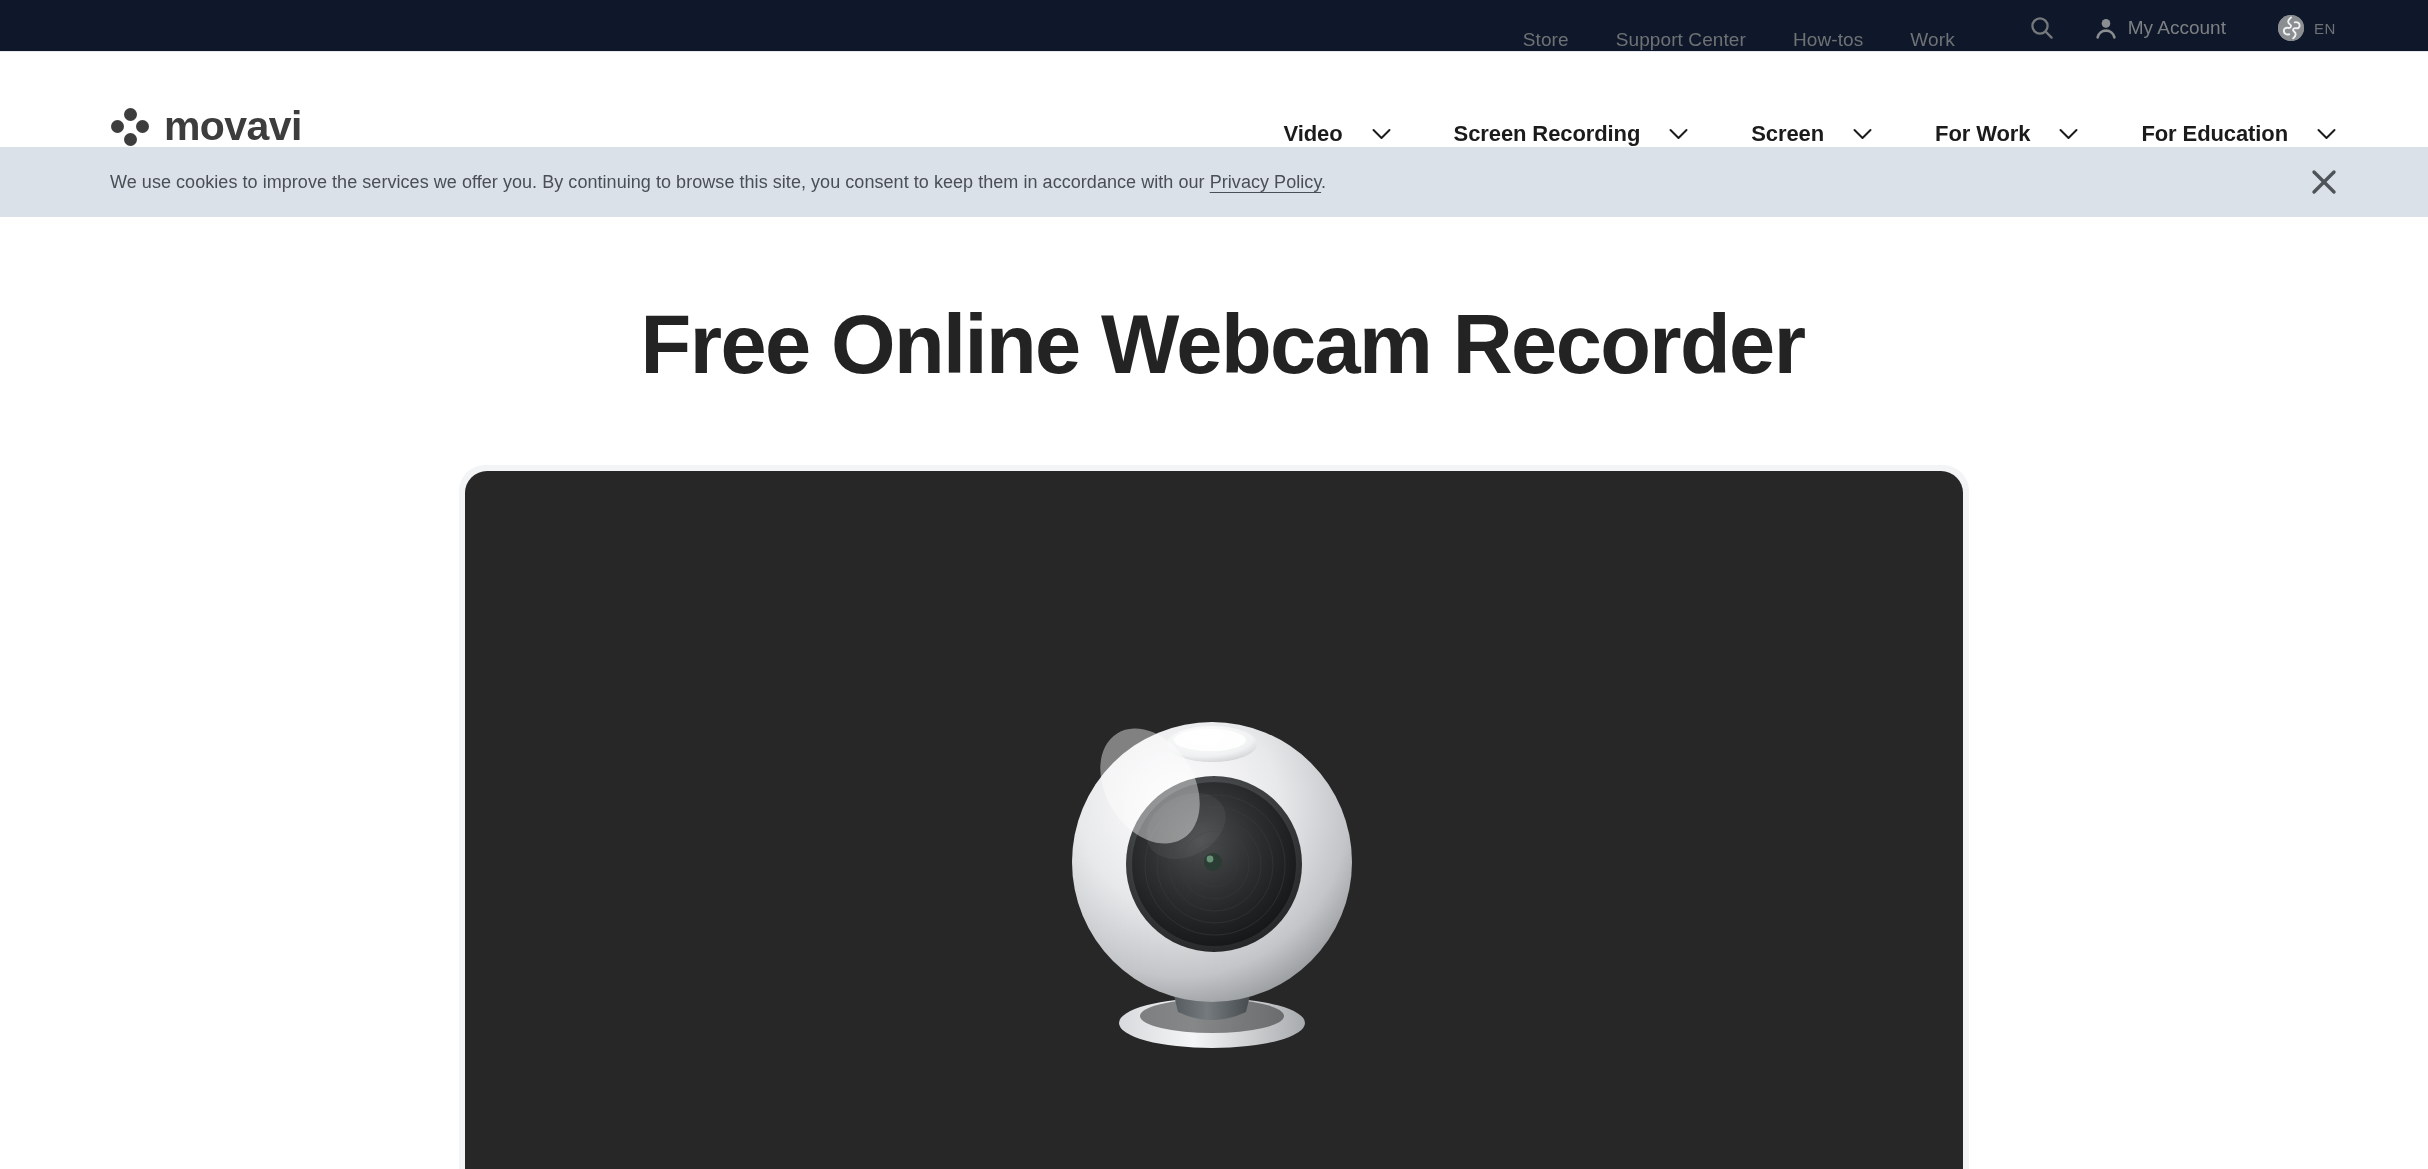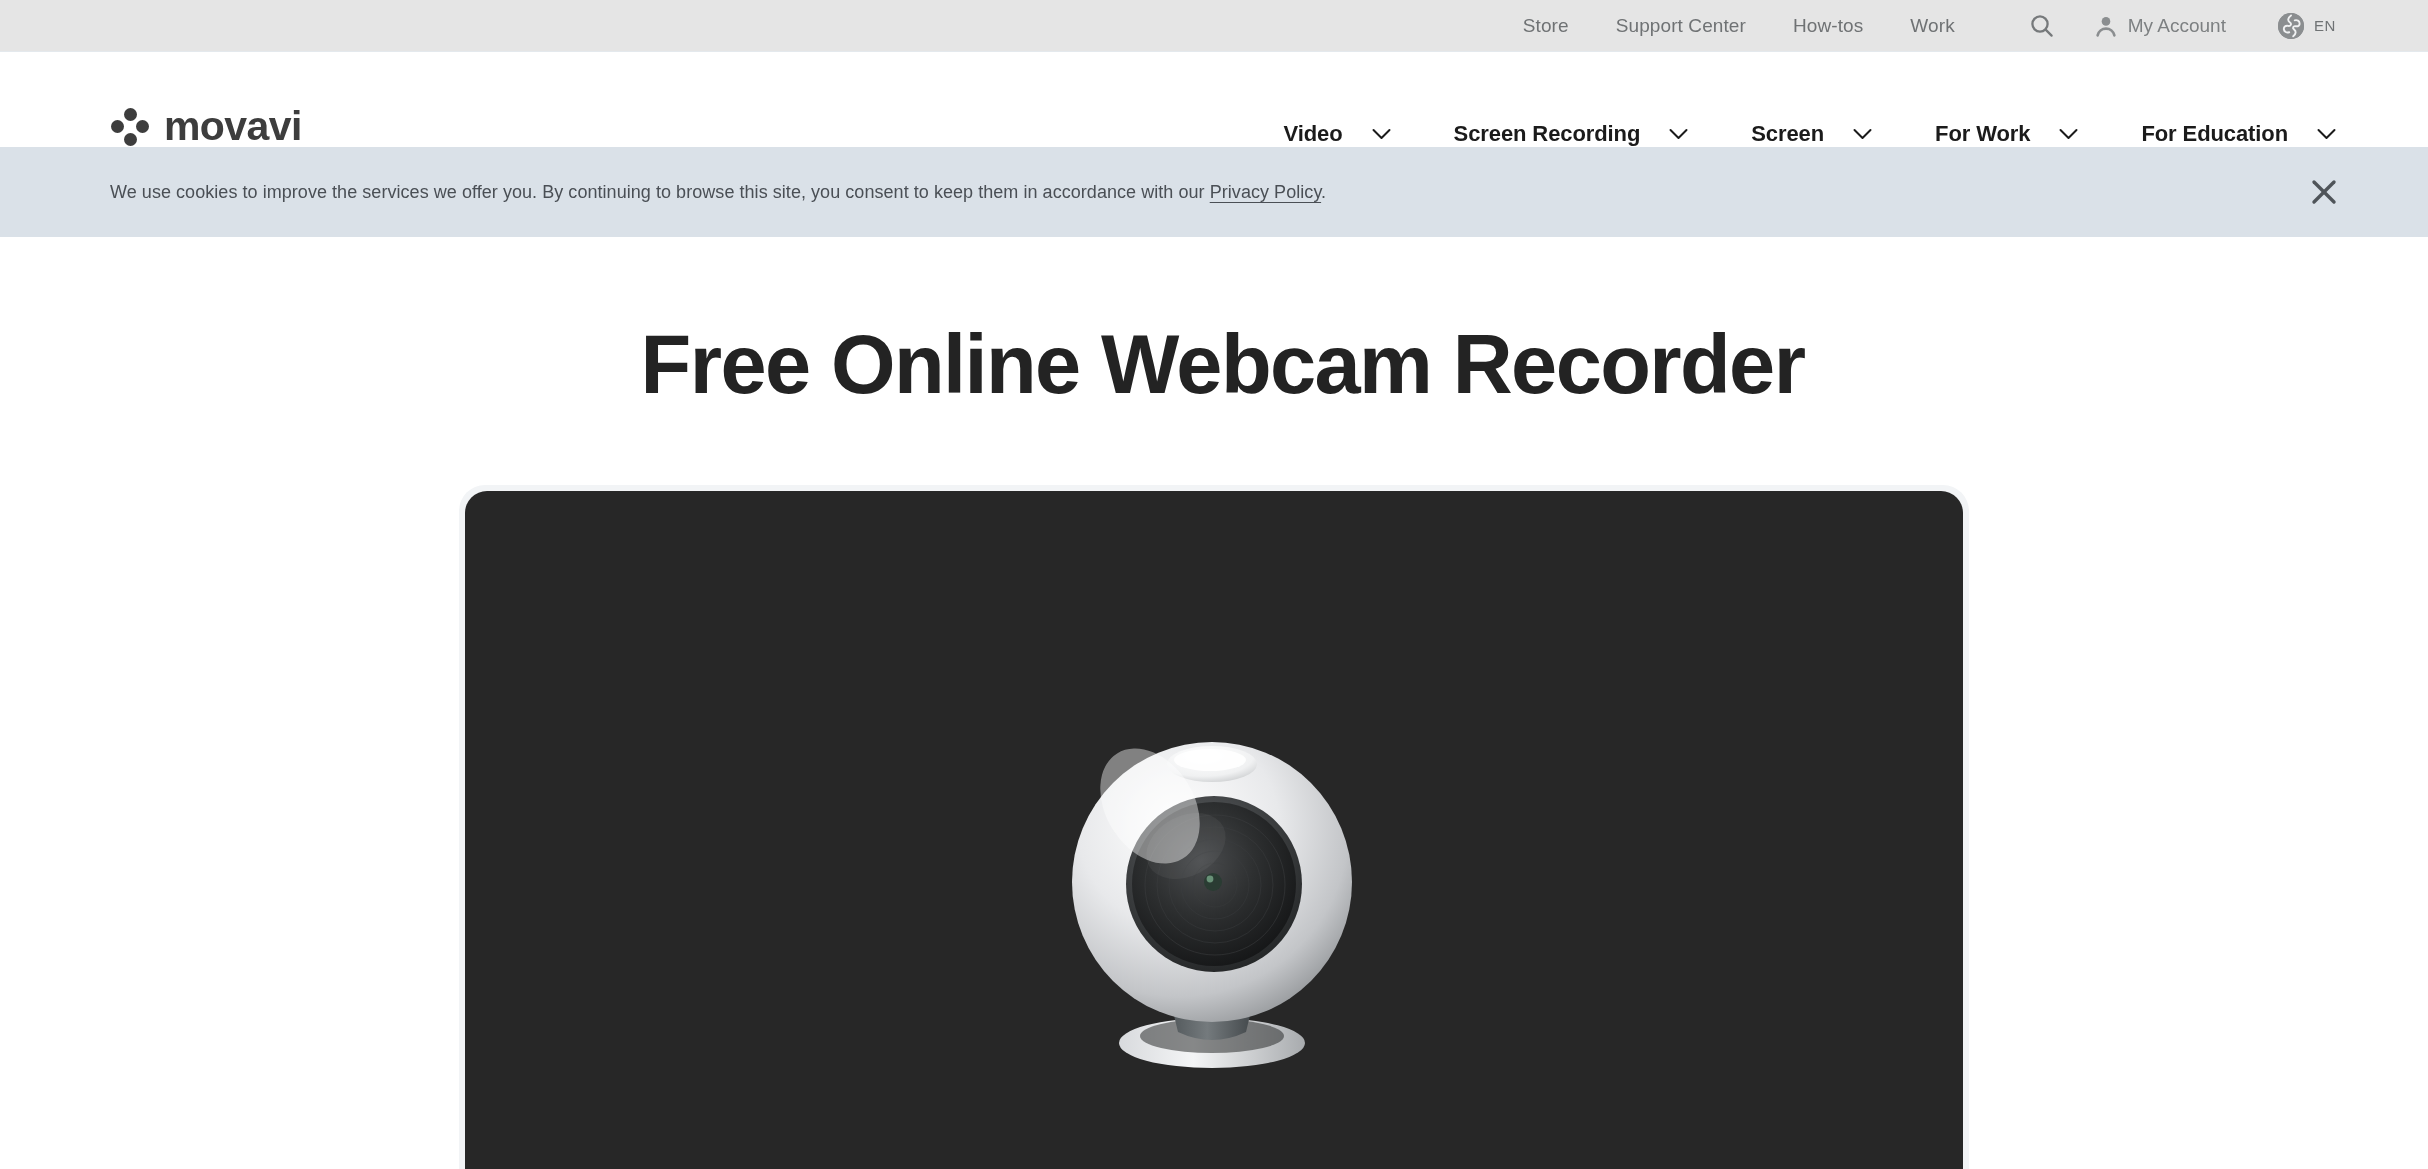--- a/index.html
+++ b/index.html
@@ -8,25 +8,25 @@
     background:#ffffff;
     font-family:"Liberation Sans", sans-serif;
     overflow:hidden;
   }
 
   
   .topbar{
     position:relative;
     height:52px;
     display:flex;
-    align-items:center;
+    align-items:flex-end;
     justify-content:flex-end;
     padding-right:92px;
     border-bottom:1px solid #e4e9ed;
-    background:#e5e5e5;
+    background:#0f172a;
   }
   .top-links{ display:flex; align-items:center; gap:47px; }
   .top-link{
     font-size:19px;
     color:#6f7274;
     letter-spacing:.1px;
     white-space:nowrap;
     cursor:pointer;
     text-decoration:none;
   }
@@ -81,21 +81,21 @@
   }
   .nav-item{
     display:flex; align-items:center; gap:29px;
     font-size:22px; font-weight:700; color:#1b1b1b;
     letter-spacing:-.1px; white-space:nowrap; cursor:pointer;
   }
 
   
   .cookie{
     position:relative;
-    height:90px;
+    height:70px;
     background:#dae1e8;
     display:flex; align-items:center;
     padding:0 92px 0 110px;
   }
   .cookie-text{
     font-size:18px; color:#4a4f55; letter-spacing:.05px;
   }
   .cookie-link{
     color:#4a4f55; text-decoration:underline;
     text-underline-offset:4px; cursor:pointer;

